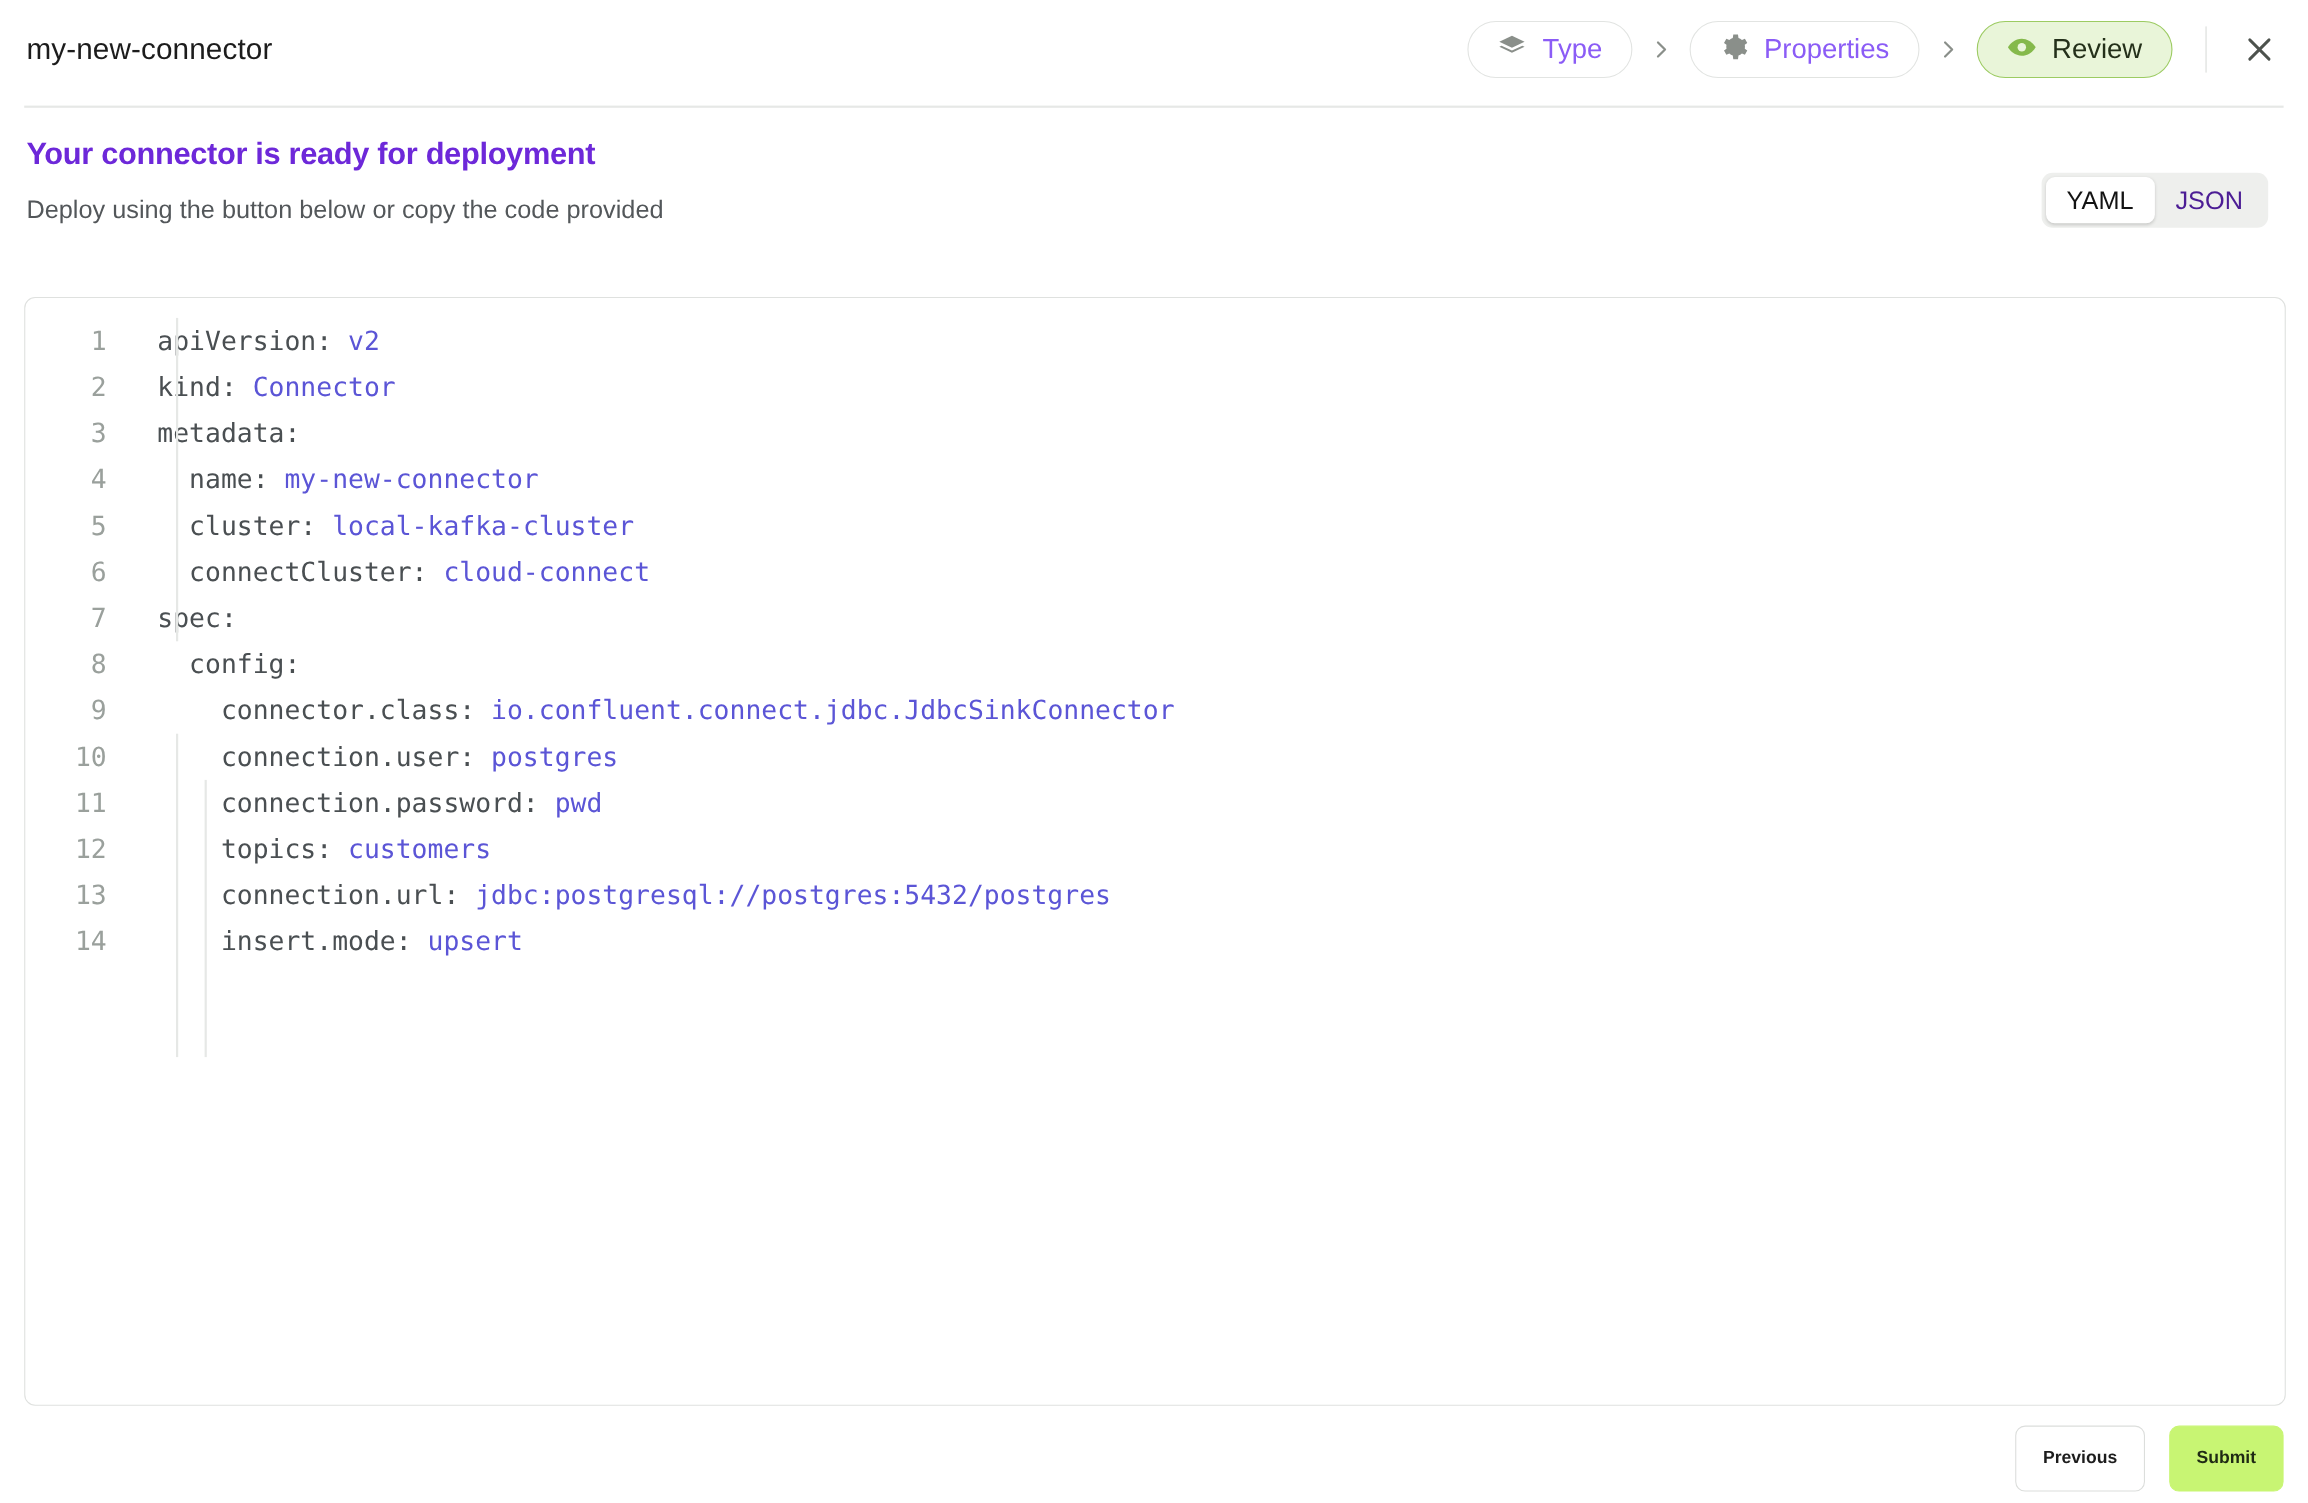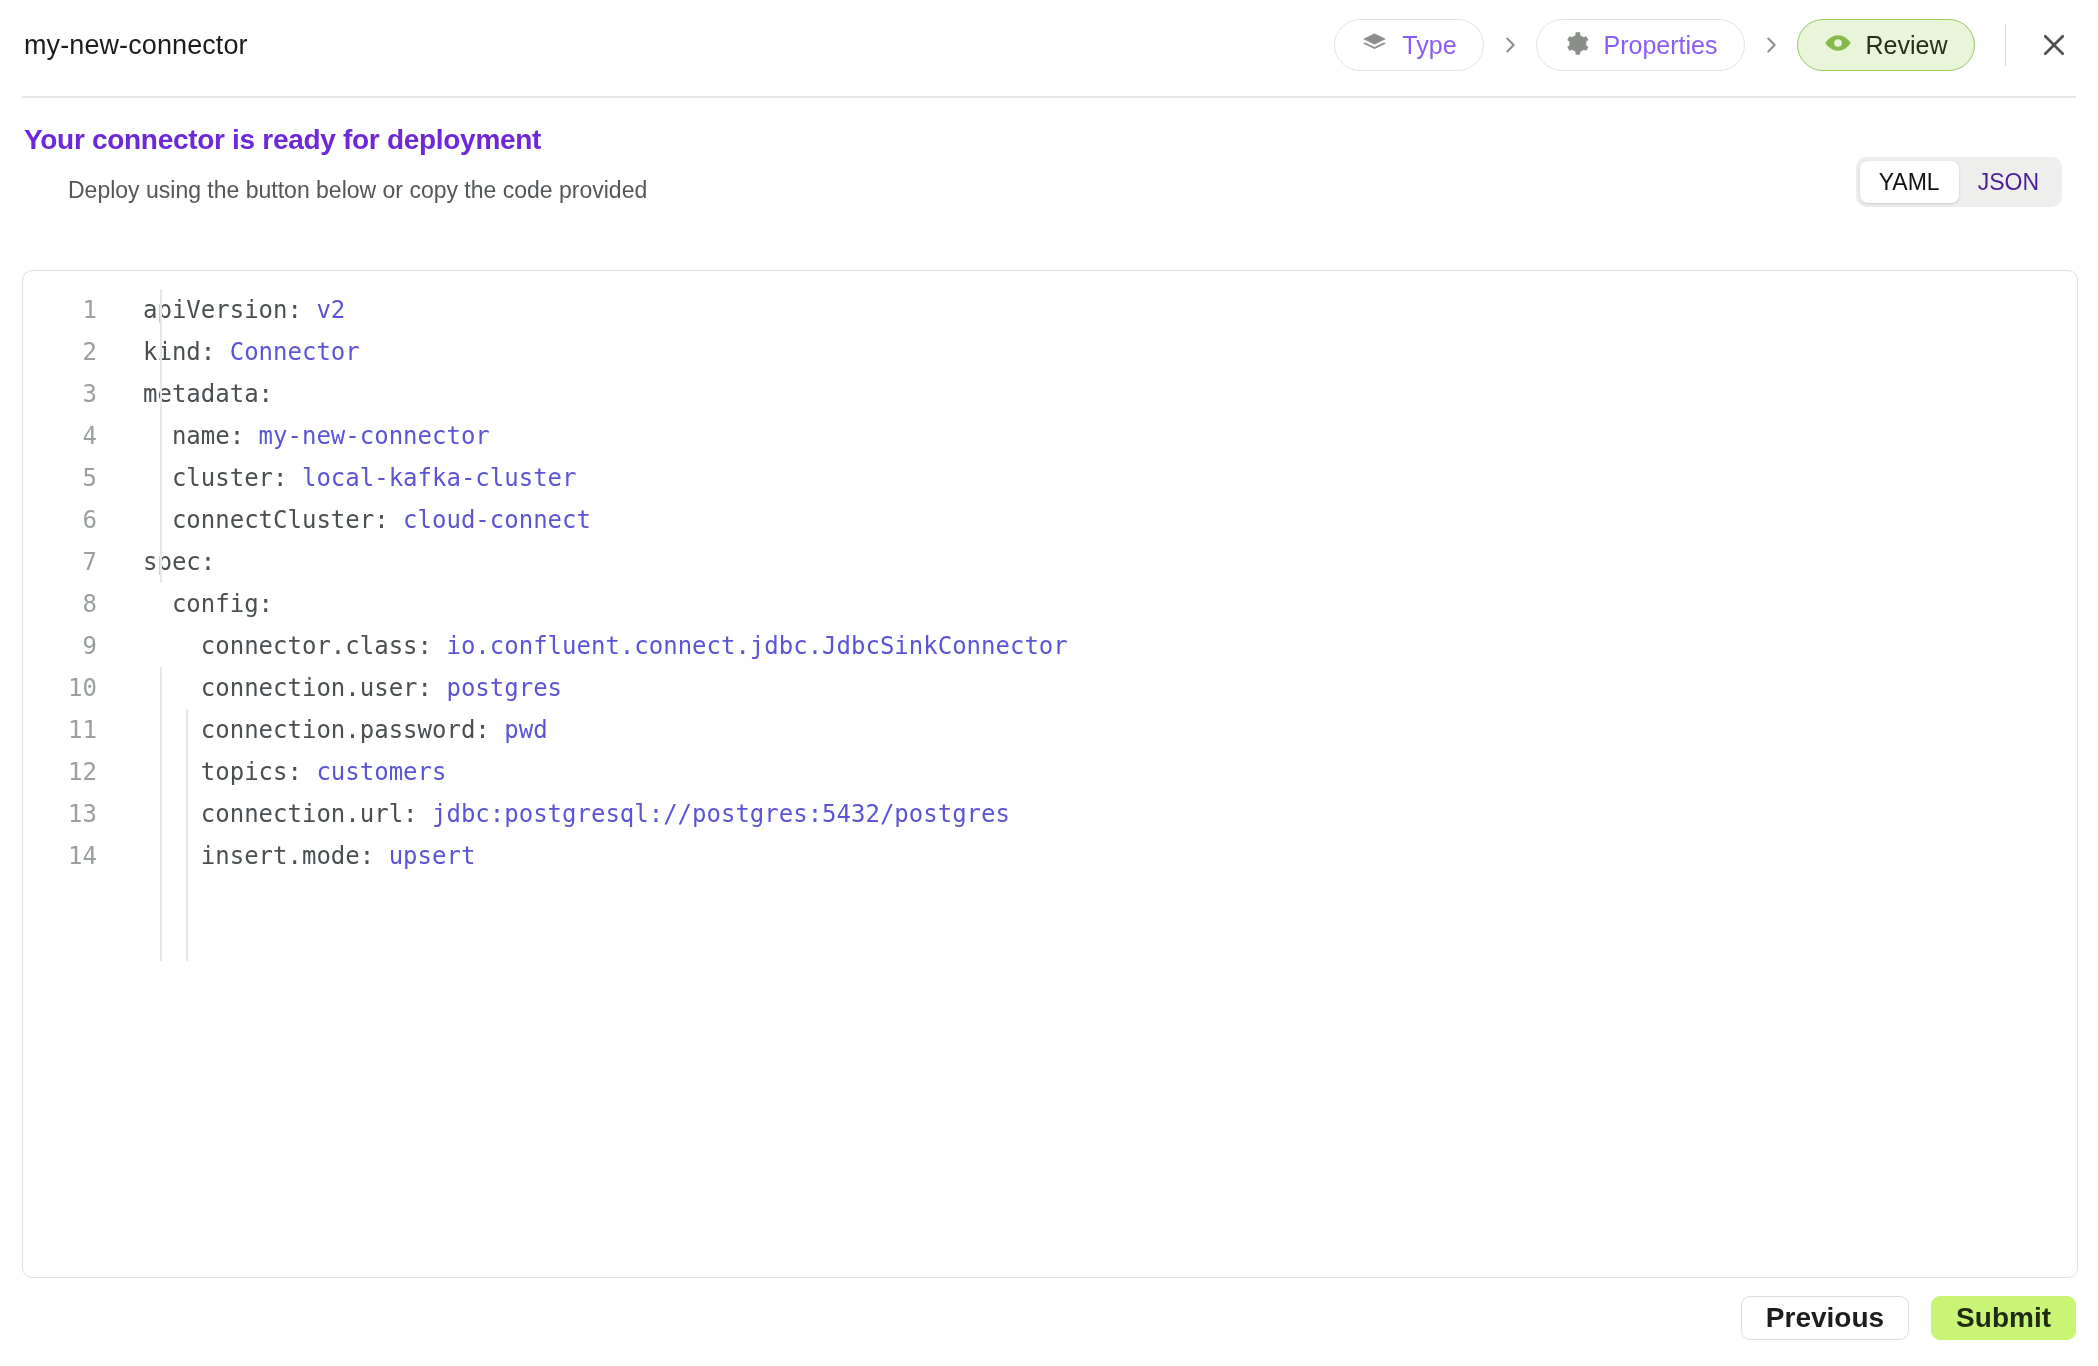--- a/index.html
+++ b/index.html
@@ -113,21 +113,20 @@
     font-weight: bold;
     color: #6d28d9;
     letter-spacing: -0.3px;
     white-space: nowrap;
   }
   .page-subtitle {
     margin-top: 21px;
     font-size: 23px;
     color: #53575a;
     white-space: nowrap;
-    margin-left: 44px;
   }
 
   
   .format-toggle {
     position: absolute;
     right: 36px; top: 157px;
     display: flex;
     align-items: center;
     background: #eeefed;
     border-radius: 10px;
@@ -211,24 +210,24 @@
     position: absolute;
     right: 22px; top: 1296px;
     display: flex;
     align-items: center;
     gap: 22px;
   }
   .btn {
     display: flex;
     align-items: center;
     justify-content: center;
-    height: 44px;
+    height: 60px;
     padding: 0 24px;
     border-radius: 9px;
-    font-size: 28px;
+    font-size: 16px;
     font-weight: bold;
     cursor: pointer;
     white-space: nowrap;
   }
   .btn-secondary {
     background: #ffffff;
     border: 1.5px solid #dcdedc;
     color: #1d1d1d;
   }
   .btn-primary {

